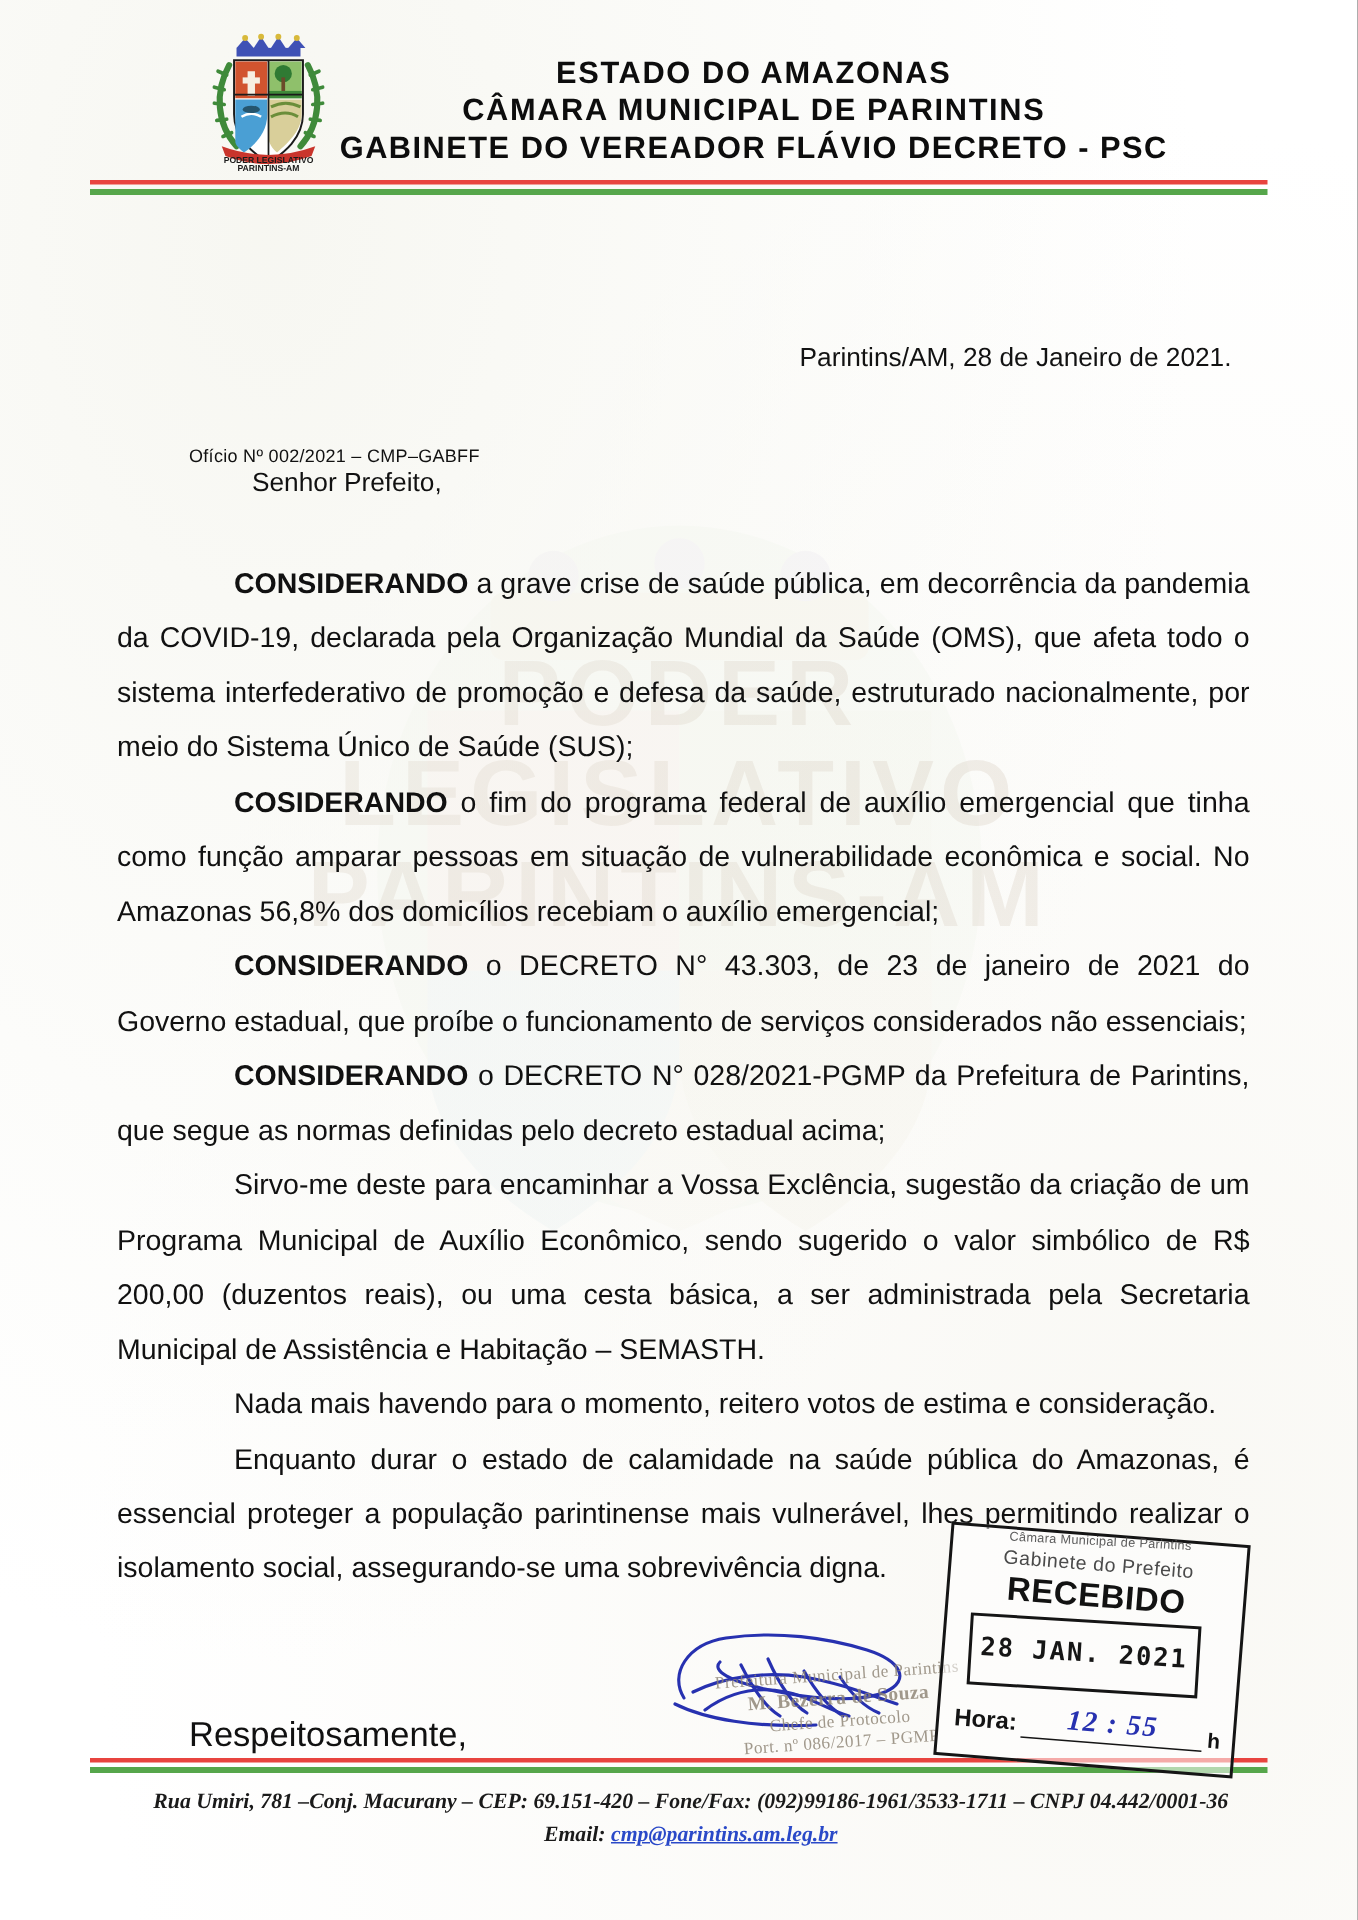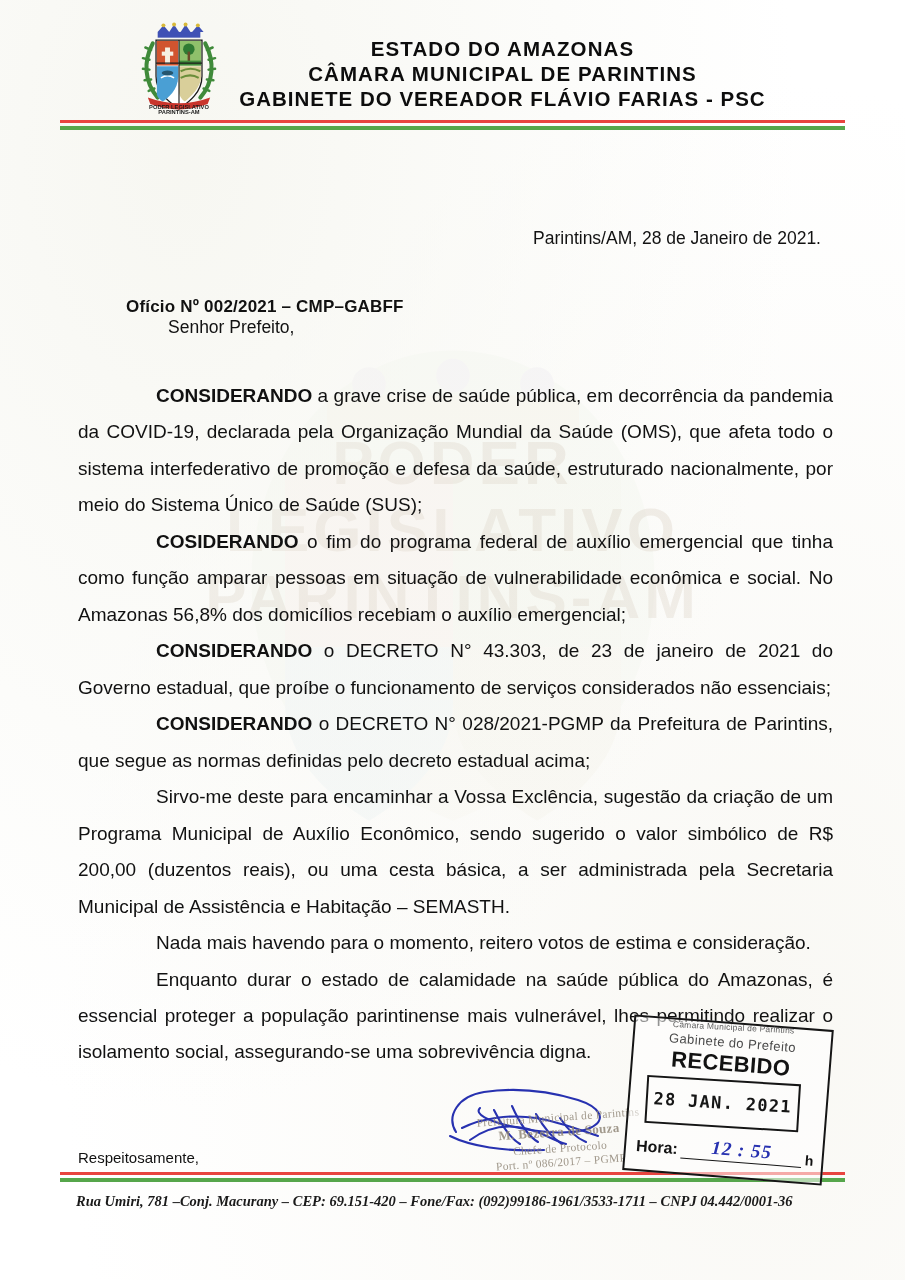--- a/index.html
+++ b/index.html
@@ -112,43 +112,44 @@
     margin: 0 72px 0 78px;
   }
   .date-line {
     text-align: right;
     font-size: 17.5px;
     margin-top: 98px;
     padding-right: 12px;
     color: #121212;
   }
   .oficio {
-    font-weight: bold;
-    font-size: 17px;
+    font-weight: normal;
+    font-size: 12px;
     margin-top: 48px;
     margin-left: 48px;
     letter-spacing: 0.2px;
   }
   .salutation {
     font-size: 17.5px;
     margin-left: 90px;
   }
   p.para {
     font-size: 19px;
     line-height: 1.92;
     text-align: justify;
     margin: 0;
     text-indent: 78px;
   }
   p.para.first { margin-top: 40px; }
   .b { font-weight: bold; }
 
   .respeito {
-    font-size: 15px;
+    font-size: 23px;
     margin-top: 78px;
+    margin-left: 48px;
   }
 
   
   .sig-zone {
     position: absolute;
     z-index: 4;
     left: 0; right: 0;
     top: 1010px;
     height: 180px;
     pointer-events: none;
@@ -270,20 +271,21 @@
     top: 1172px;
   }
   .footer-rule .red { height: 3px; background: #e8443f; margin-bottom: 3px; }
   .footer-rule .green { height: 4px; background: #56a64b; }
 
   .footer {
     position: absolute;
     z-index: 3;
     left: 76px; right: 60px;
     top: 1190px;
+    text-align: center;
     font-family: "Liberation Serif", serif;
     font-style: italic;
     font-weight: bold;
     font-size: 14.5px;
     line-height: 1.55;
     color: #1a1a1a;
   }
   .footer a, .footer .mail {
     color: #2a49c8;
     text-decoration: underline;
@@ -355,21 +357,21 @@
 
       <path d="M12 92 q38 14 76 0 l-3 8 q-35 13 -70 0 z" fill="#c9352c"></path>
 
       <text x="50" y="106" text-anchor="middle" font-family="Liberation Sans, sans-serif" font-size="7" font-weight="bold" fill="#1b1b1b">PODER LEGISLATIVO</text>
       <text x="50" y="112" text-anchor="middle" font-family="Liberation Sans, sans-serif" font-size="7" font-weight="bold" fill="#1b1b1b">PARINTINS-AM</text>
     </svg>
 
     <div class="header-titles">
       <div>ESTADO DO AMAZONAS</div>
       <div>CÂMARA MUNICIPAL DE PARINTINS</div>
-      <div class="ln3">GABINETE DO VEREADOR FLÁVIO FARIAS - PSC</div>
+      <div class="ln3">GABINETE DO VEREADOR FLÁVIO DECRETO - PSC</div>
     </div>
   </div>
 
   <div class="rule">
     <div class="red"></div>
     <div class="green"></div>
   </div>
 
   <div class="content">
     <div class="date-line">Parintins/AM, 28 de Janeiro de 2021.</div>
@@ -427,15 +429,18 @@
     </div>
   </div>
 
   <div class="footer-rule">
     <div class="red"></div>
     <div class="green"></div>
   </div>
 
   <div class="footer">
     <div>Rua Umiri, 781 –Conj. Macurany – CEP: 69.151-420 – Fone/Fax: (092)99186-1961/3533-1711 – CNPJ 04.442/0001-36</div>
+    <div>
+      <span>Email: </span><span class="mail">cmp@parintins.am.leg.br</span>
+    </div>
   </div>
 
 </div>
 
 </body></html>

